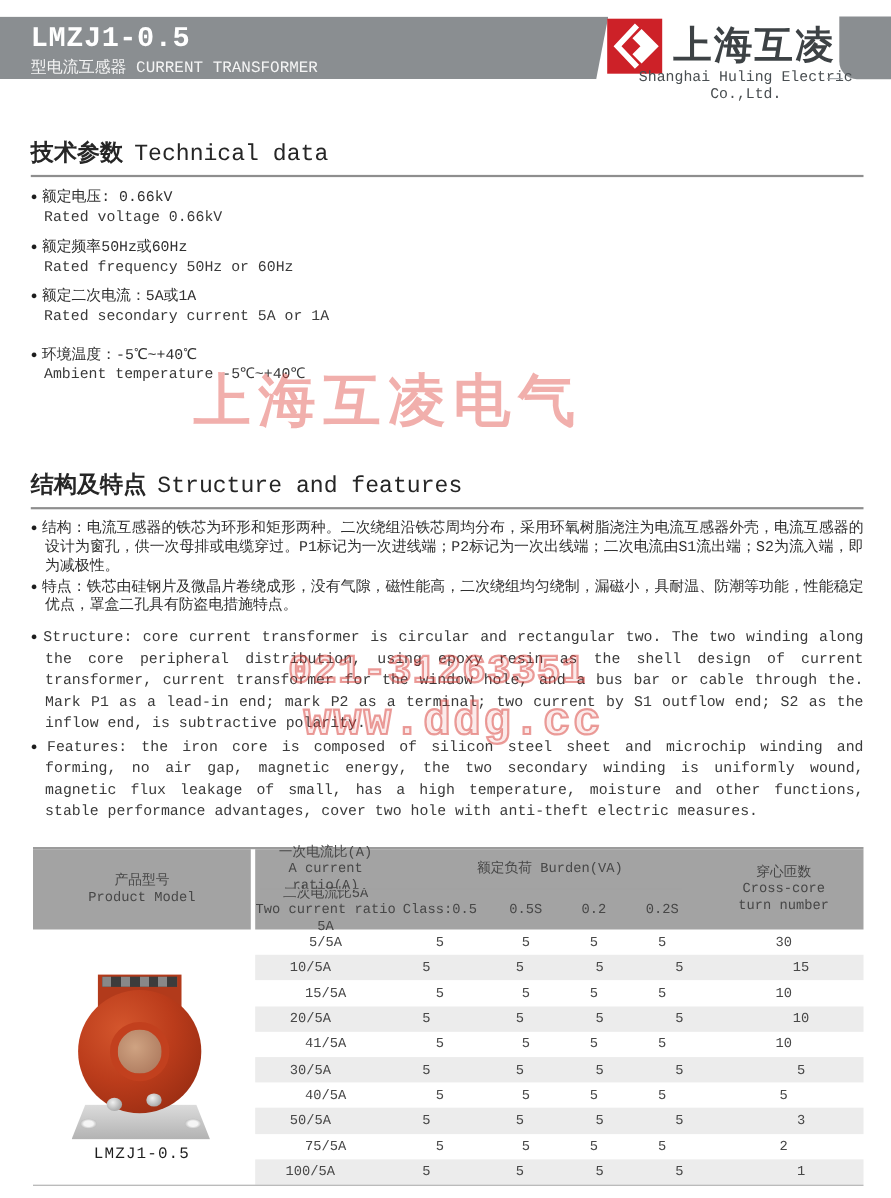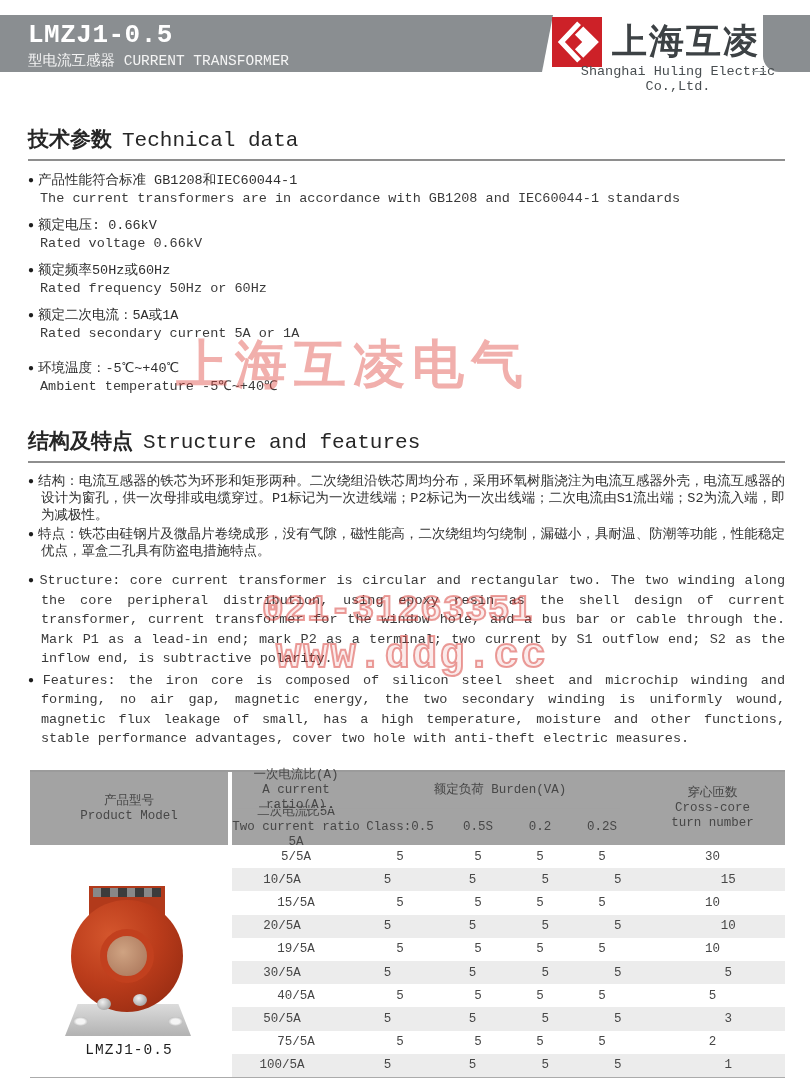--- a/index.html
+++ b/index.html
@@ -98,24 +98,20 @@
   <div class="brand-cn">上海互凌</div>
   <div class="brand-en">Shanghai Huling Electric Co.,Ltd.</div>
   <div class="brand-line"></div>
 
   <div class="section" style="top:127px;">
     <div class="sec-heading">
       <span class="cn">技术参数</span><span class="en">Technical data</span>
     </div>
     <div class="rule"></div>
     <div class="tech-item">
-      <div class="cn"><span class="bullet">●</span><span>产品性能符合标准 GB1208和IEC60044-1</span></div>
-      <div class="en">The current transformers are in accordance with GB1208 and IEC60044-1 standards</div>
-    </div>
-    <div class="tech-item">
       <div class="cn"><span class="bullet">●</span><span>额定电压: 0.66kV</span></div>
       <div class="en">Rated voltage 0.66kV</div>
     </div>
     <div class="tech-item">
       <div class="cn"><span class="bullet">●</span><span>额定频率50Hz或60Hz</span></div>
       <div class="en">Rated frequency 50Hz or 60Hz</div>
     </div>
     <div class="tech-item">
       <div class="cn"><span class="bullet">●</span><span>额定二次电流：5A或1A</span></div>
       <div class="en">Rated secondary current 5A or 1A</div>
@@ -197,21 +193,21 @@
       </div>
       <div class="trow stripe">
         <div class="c ratio">20/5A</div>
         <div class="c w0">5</div>
         <div class="c w1">5</div>
         <div class="c w2">5</div>
         <div class="c w3">5</div>
         <div class="c wt">10</div>
       </div>
       <div class="trow">
-        <div class="c ratio">19/5A</div>
+        <div class="c ratio">41/5A</div>
         <div class="c w0">5</div>
         <div class="c w1">5</div>
         <div class="c w2">5</div>
         <div class="c w3">5</div>
         <div class="c wt">10</div>
       </div>
       <div class="trow stripe">
         <div class="c ratio">30/5A</div>
         <div class="c w0">5</div>
         <div class="c w1">5</div>

